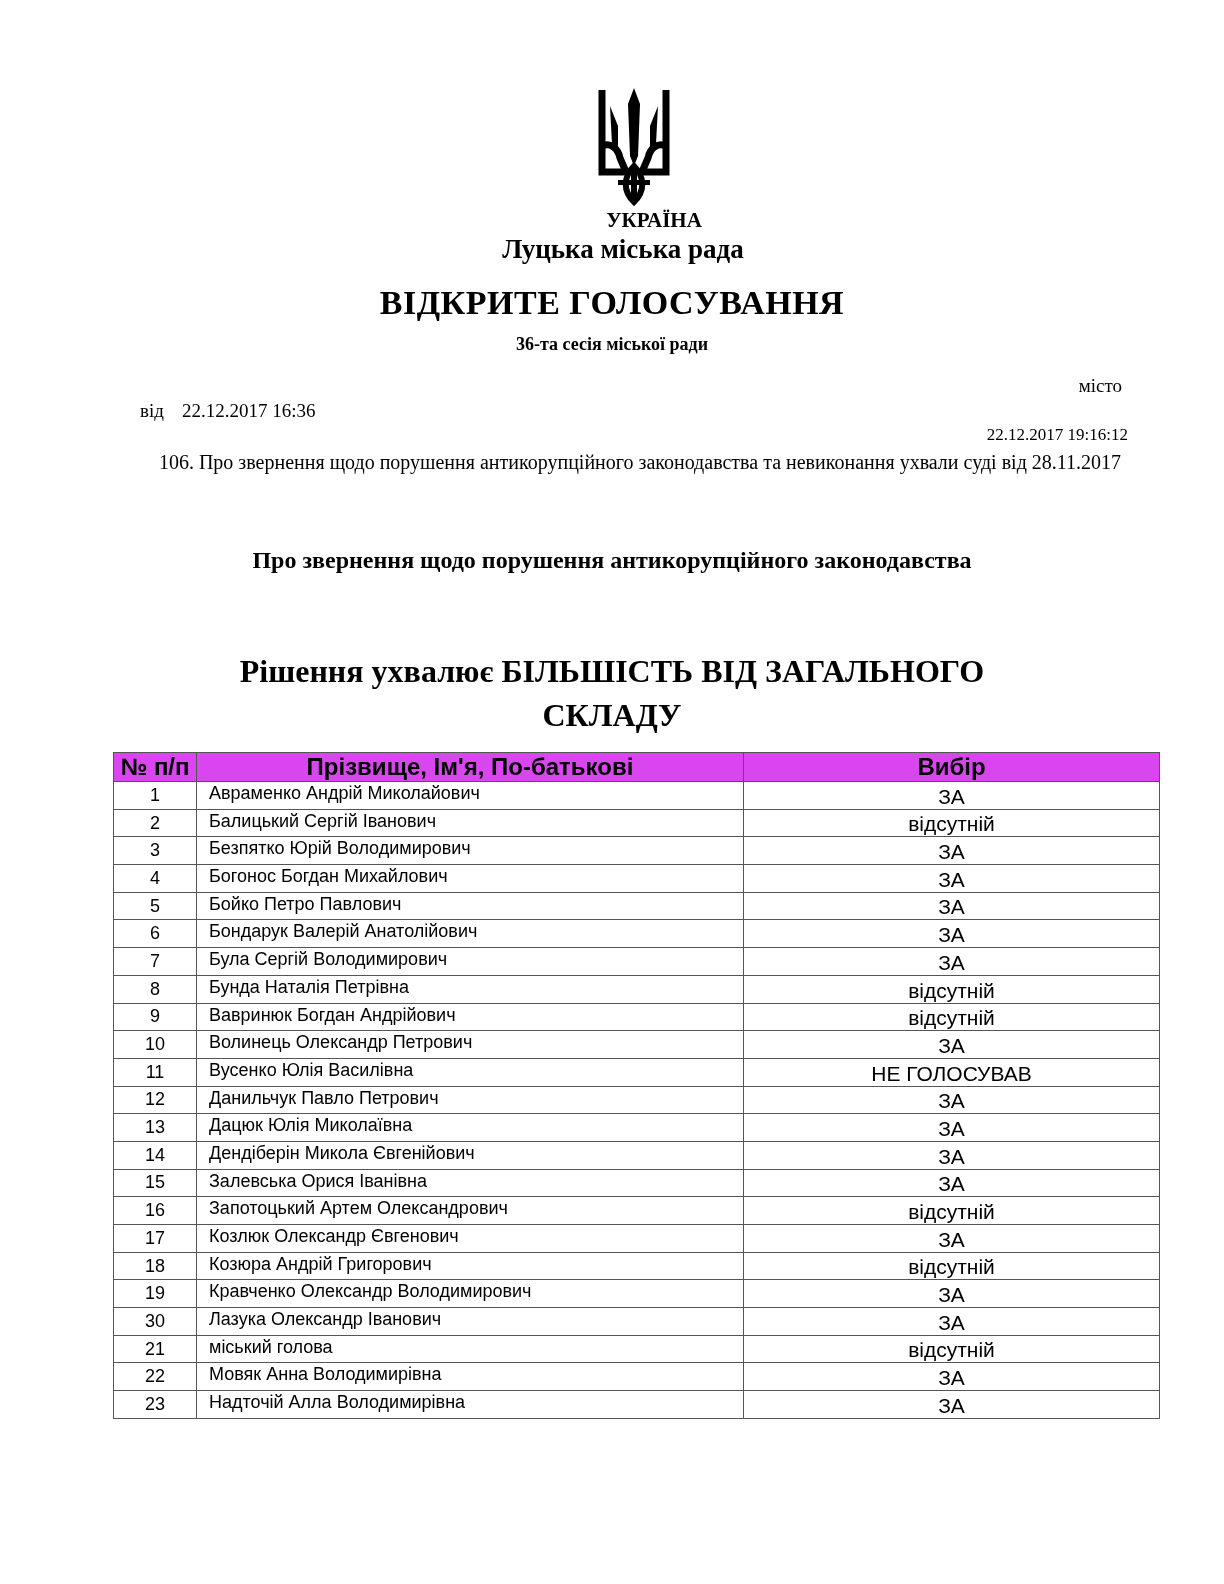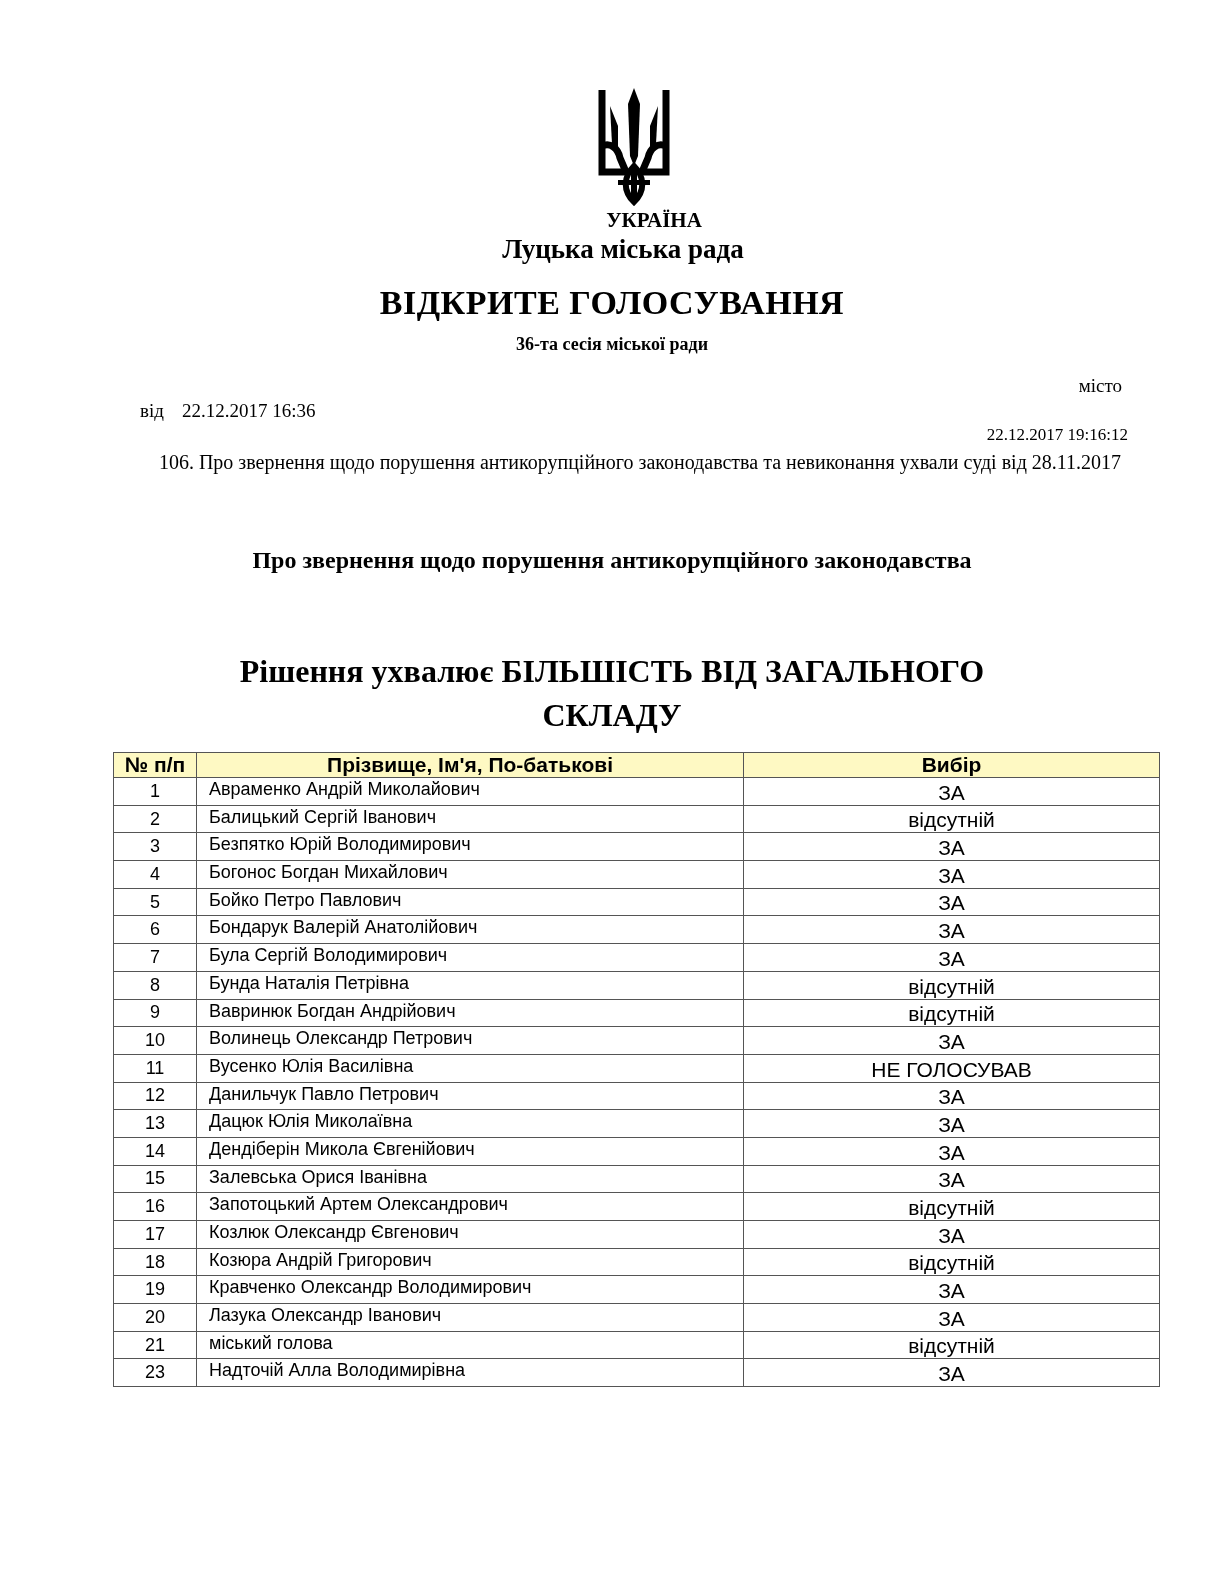--- a/index.html
+++ b/index.html
@@ -12,21 +12,21 @@
   .session { top:334px; font-size:18px; font-weight:bold; }
   .city { position:absolute; right:102px; top:375px; font-size:19px; }
   .date-from { position:absolute; left:140px; top:400px; font-size:19px; }
   .date-from span { margin-right:18px; }
   .ts { position:absolute; right:96px; top:425px; font-size:17px; }
   .item { position:absolute; left:150px; width:980px; top:448px; font-size:20px; text-align:center; line-height:28px; }
   .h1 { top:538px; font-size:24px; font-weight:bold; line-height:44px; }
   .h2 { top:632px; font-size:32px; font-weight:bold; line-height:44px; }
   table { position:absolute; left:113px; top:752px; border-collapse:collapse; font-family:"Liberation Sans", sans-serif; }
   th, td { border:1px solid #555; padding:0; height:26.7px; }
-  th { background:#fef9c3; font-size:21px; font-weight:bold; height:24px; }
+  th { background:#d946ef; font-size:24px; font-weight:bold; height:24px; }
   td { font-size:18px; }
   td.num { text-align:center; width:82px; }
   td.name { width:534px; padding-left:12px; vertical-align:top; line-height:22px; }
   td.vote { width:415px; text-align:center; font-size:21px; vertical-align:bottom; line-height:24px; }
 </style>
 </head>
 <body>
 
 <svg class="emblem" viewBox="0 0 76 120">
   <g fill="none" stroke="#000" stroke-width="7" stroke-linejoin="miter">
@@ -158,28 +158,33 @@
         <td class="num">18</td>
         <td class="name">Козюра Андрій Григорович</td>
         <td class="vote">відсутній</td>
       </tr>
       <tr>
         <td class="num">19</td>
         <td class="name">Кравченко Олександр Володимирович</td>
         <td class="vote">ЗА</td>
       </tr>
       <tr>
-        <td class="num">20</td>
+        <td class="num">30</td>
         <td class="name">Лазука Олександр Іванович</td>
         <td class="vote">ЗА</td>
       </tr>
       <tr>
         <td class="num">21</td>
         <td class="name">міський голова</td>
         <td class="vote">відсутній</td>
+      </tr>
+      <tr>
+        <td class="num">22</td>
+        <td class="name">Мовяк Анна Володимирівна</td>
+        <td class="vote">ЗА</td>
       </tr>
       <tr>
         <td class="num">23</td>
         <td class="name">Надточій Алла Володимирівна</td>
         <td class="vote">ЗА</td>
       </tr>
     </tbody>
 </table>
 
 </body></html>

